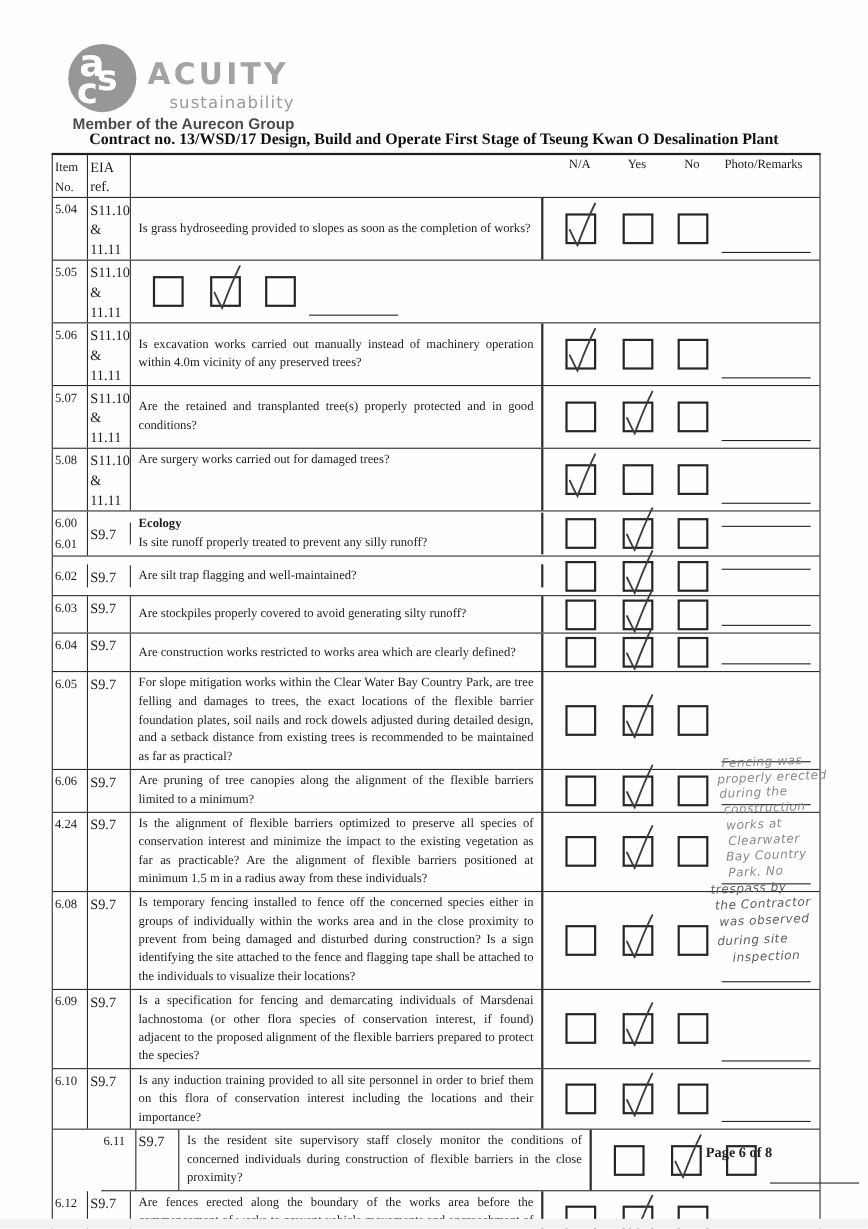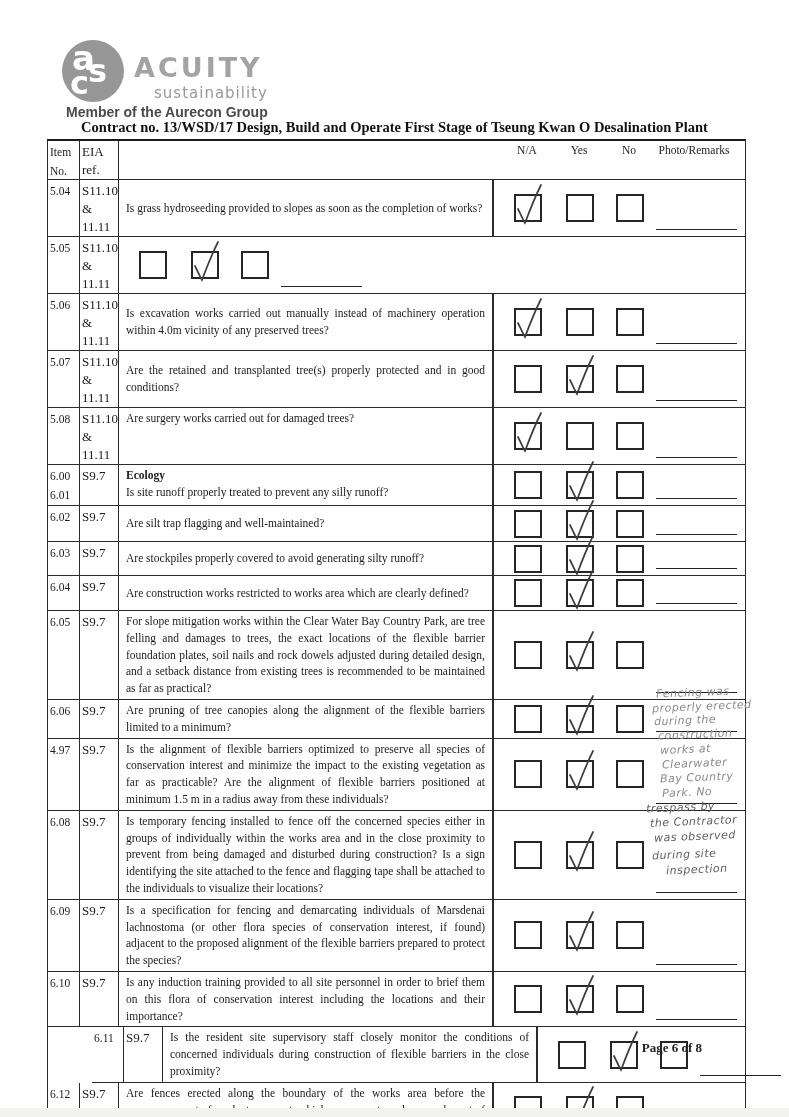--- a/index.html
+++ b/index.html
@@ -213,21 +213,21 @@
       </span>
       <span class="box box-yes">
         
       </span>
       <span class="box box-no">
         
       </span>
       <span class="remark-line"></span>
     </div>
   </div>
-      <div class="row top" style="min-height: 38px;">
+      <div class="row top" style="min-height: 38px; align-items: center;">
     <div class="cell c-item">
           <div>6.00</div>
           <div>6.01</div>
         </div>
     <div class="cell c-eia">
           <div>S9.7</div>
         </div>
     <div class="cell c-q">
           <div class="q-head">Ecology</div>
           <div>Is site runoff properly treated to prevent any silly runoff?</div>
@@ -240,21 +240,21 @@
         <svg class="tick" viewBox="0 0 32 46">
           <path d="M5 27 C 7 31, 10 38, 12 41 C 15 33, 23 13, 28 3" fill="none" stroke="#3d3d3d" stroke-width="1.7" stroke-linecap="round"></path>
         </svg>
       </span>
       <span class="box box-no">
         
       </span>
       <span class="remark-line"></span>
     </div>
   </div>
-      <div class="row" style="min-height: 35px;">
+      <div class="row" style="min-height: 35px; align-items: center;">
     <div class="cell c-item">
           <div>6.02</div>
         </div>
     <div class="cell c-eia">
           <div>S9.7</div>
         </div>
     <div class="cell c-q">
           <div>Are silt trap flagging and well-maintained?</div>
         </div>
     <div class="cell c-checks">
@@ -367,21 +367,21 @@
         </svg>
       </span>
       <span class="box box-no">
         
       </span>
       <span class="remark-line"></span>
     </div>
   </div>
       <div class="row top" style="min-height: 68px;">
     <div class="cell c-item">
-          <div>4.97</div>
+          <div>4.24</div>
         </div>
     <div class="cell c-eia">
           <div>S9.7</div>
         </div>
     <div class="cell c-q">
           <div>Is the alignment of flexible barriers optimized to preserve all species of conservation interest and minimize the impact to the existing vegetation as far as practicable? Are the alignment of flexible barriers positioned at minimum 1.5 m in a radius away from these individuals?</div>
         </div>
     <div class="cell c-checks">
       <span class="box box-na">
         

